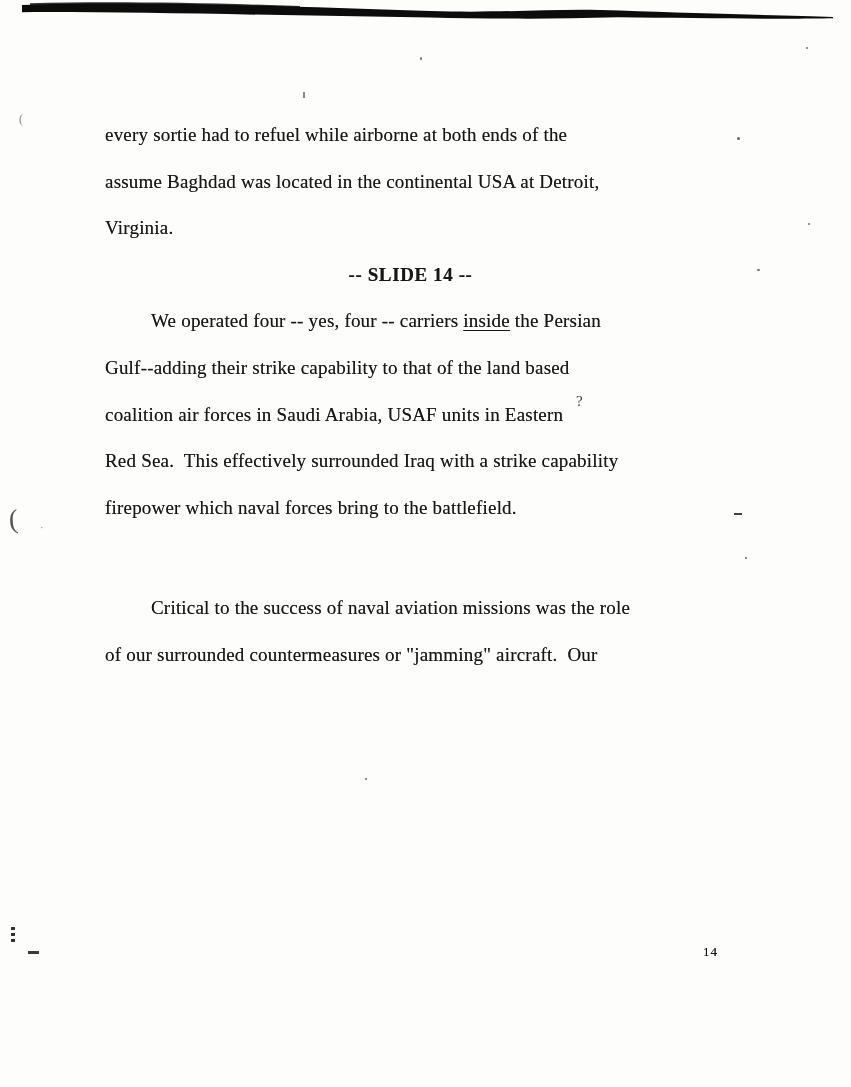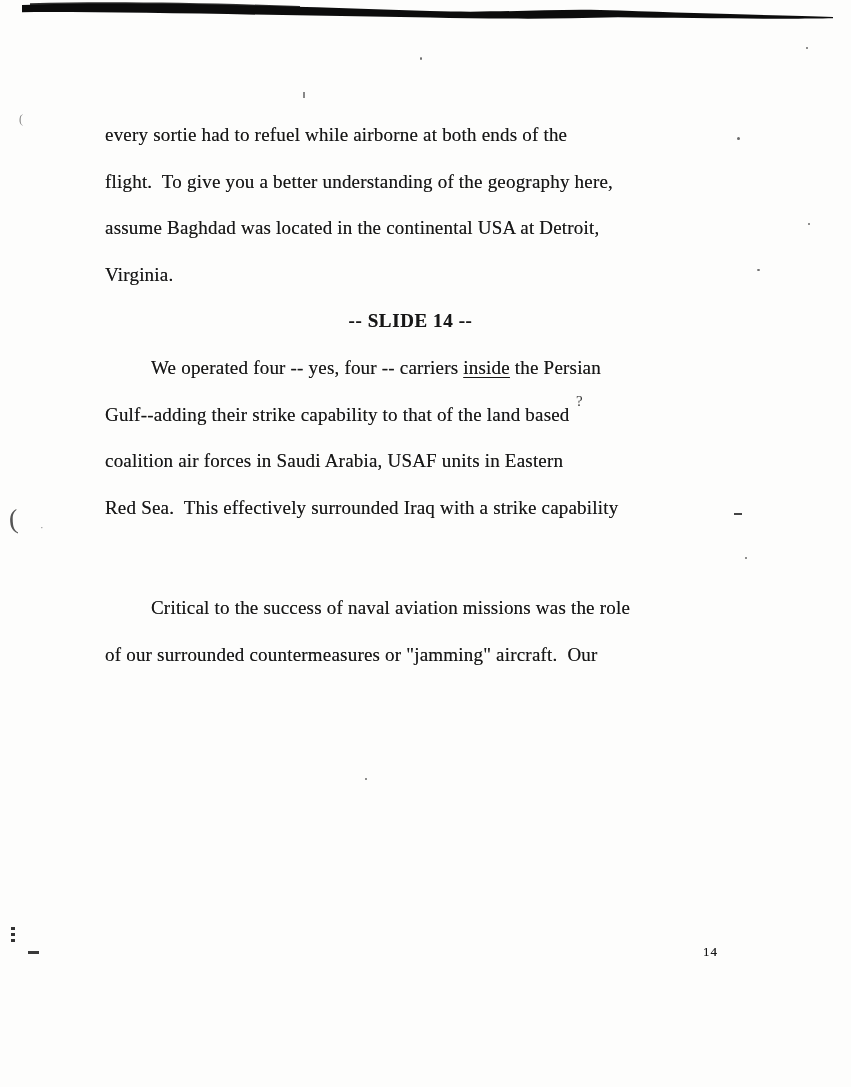--- a/index.html
+++ b/index.html
@@ -67,30 +67,30 @@
 
   <svg class="topbar" viewBox="0 0 851 30" xmlns="http://www.w3.org/2000/svg">
     <path fill="#0c0c0c" d="M22,5 C120,1 260,5 430,11 C510,13.5 555,7.5 620,10.5 C700,13.5 790,15.5 833,17
          L833,18.3 C790,19.3 700,18.3 618,17.3 C545,19.5 485,18.6 430,17.4
          C280,15.6 130,11.5 22,12.2 Z"></path>
     <path fill="#0c0c0c" opacity="0.85" d="M30,3.2 C110,1.4 200,2.6 300,6 L300,8 C200,5.4 110,4.4 30,6.4 Z"></path>
   </svg>
 
   <div class="textcol">
     <div class="line">every sortie had to refuel while airborne at both ends of the</div>
-    <div class="line">flight.  To give you a better understanding of the geography here,</div>
     <div class="line">assume Baghdad was located in the continental USA at Detroit,</div>
     <div class="line">Virginia.</div>
 
     <div class="line slide-heading">-- SLIDE 14 --</div>
 
     <div class="line indent"><span>We operated four -- yes, four -- carriers </span><span class="underline">inside</span><span> the Persian</span></div>
     <div class="line">Gulf--adding their strike capability to that of the land based</div>
     <div class="line">coalition air forces in Saudi Arabia, USAF units in Eastern</div>
     <div class="line">Red Sea.  This effectively surrounded Iraq with a strike capability</div>
+    <div class="line">firepower which naval forces bring to the battlefield.</div>
 
     <div class="line indent gap">Critical to the success of naval aviation missions was the role</div>
     <div class="line">of our surrounded countermeasures or "jamming" aircraft.  Our</div>
   </div>
 
   <div class="page-number">14</div>
 
   <span class="artifact paren-mark">(</span>
   <span class="artifact paren-tick">˙</span>
   <span class="artifact stray-mark">?</span>

